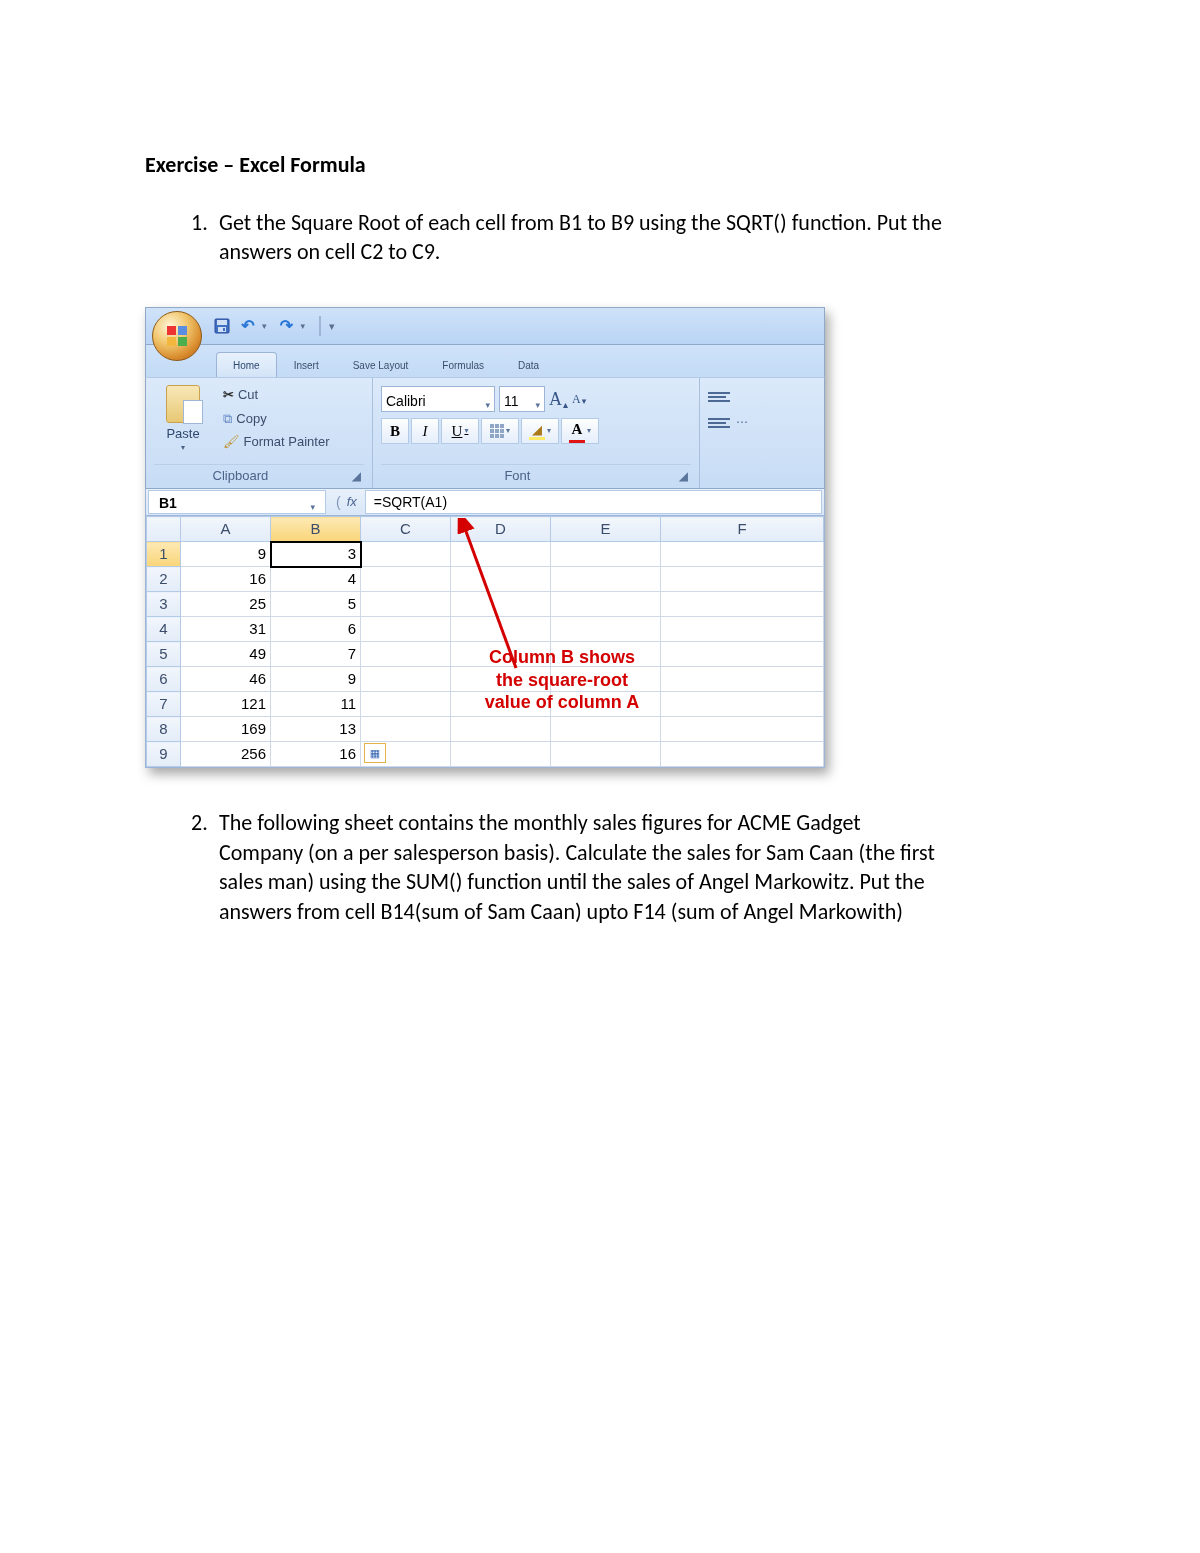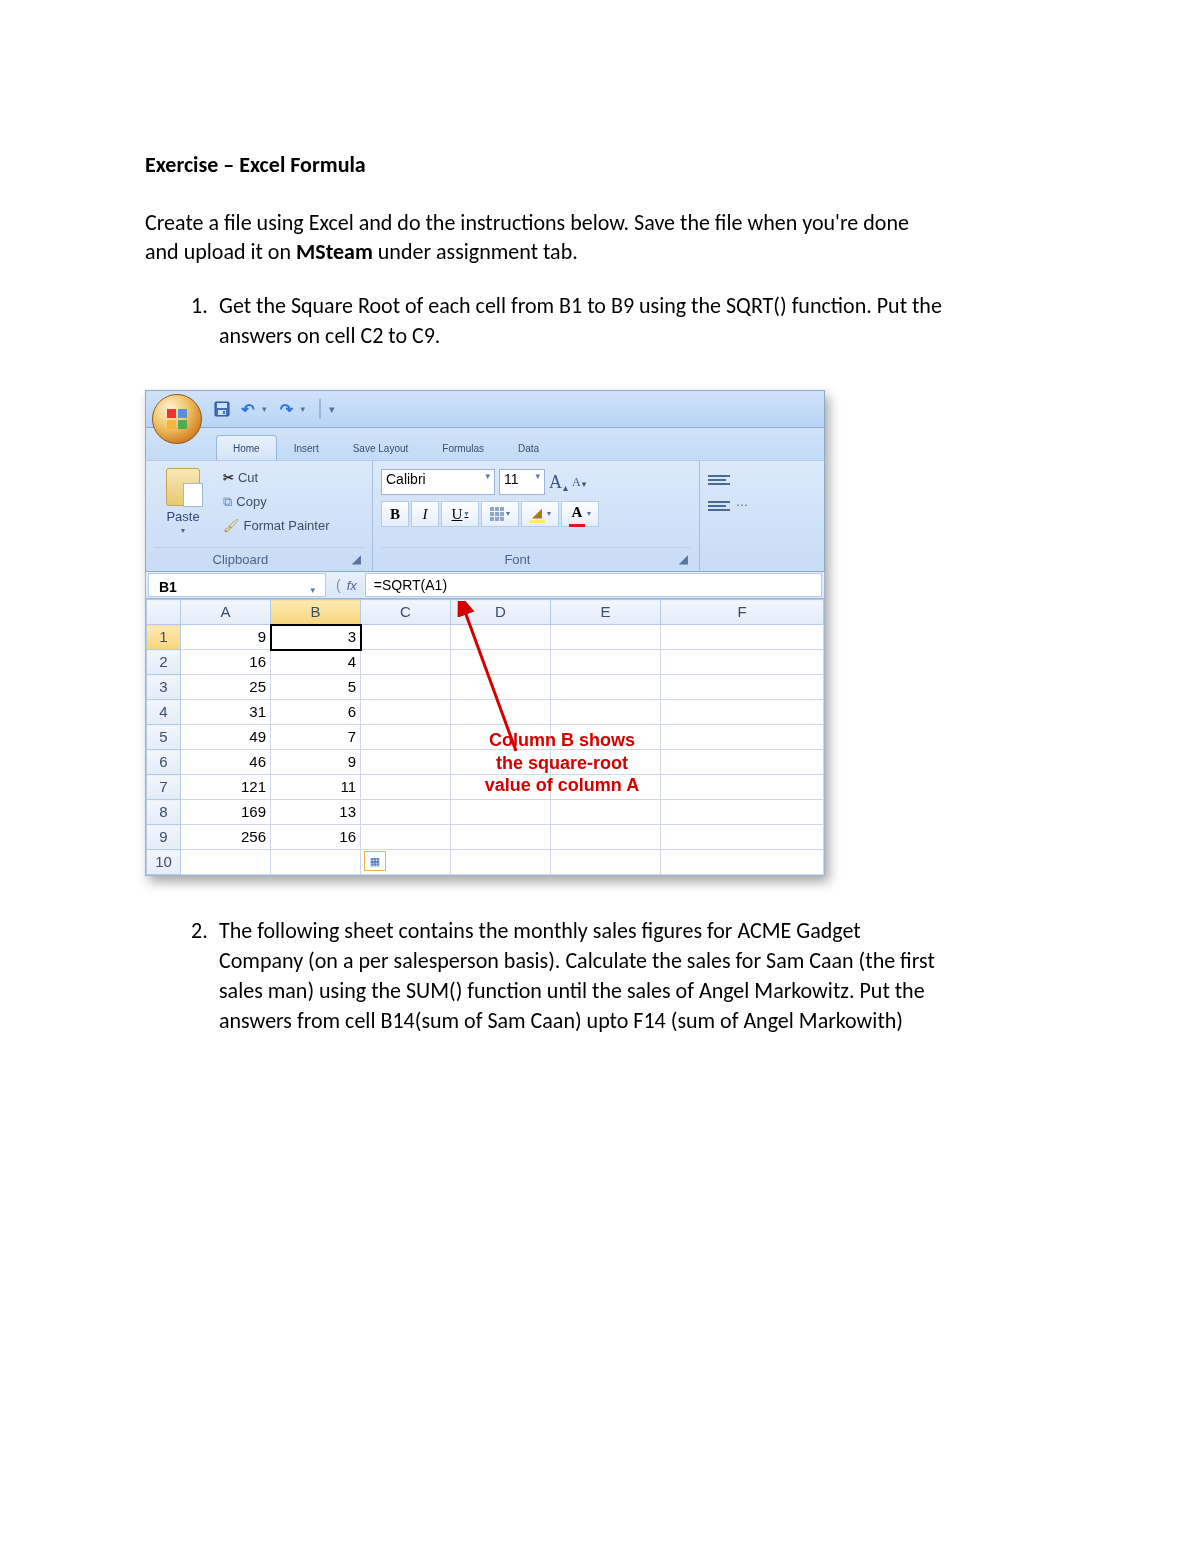--- a/index.html
+++ b/index.html
@@ -164,21 +164,21 @@
   .clip-small { display:flex;flex-direction:column;gap:2px;padding-top:2px; }
   .clip-small .row { display:flex;align-items:center;gap:4px;font-size:13px;color:#3b4d6b;padding:1px 4px;border:1px solid transparent;border-radius:2px;cursor:pointer;}
   .cut-ic{color:#333;font-weight:bold;}
   .copy-ic{color:#6b8ec7;}
   .brush-ic{color:#c0902a;}
 
   
   .font-body { display:flex;flex-direction:column;gap:6px;flex:1;padding-top:4px; }
   .font-row1 { display:flex;gap:4px;align-items:center; }
   .combo {
-    background:#fff;border:1px solid #9cb5d6;height:24px;display:flex;align-items:flex-start;
+    background:#fff;border:1px solid #9cb5d6;height:24px;display:flex;align-items:flex-end;
     font-size:14px;padding:0 4px;
   }
   .combo.name{width:104px;}
   .combo.size{width:36px;justify-content:center;}
   .combo .dd{margin-left:auto;font-size:9px;color:#5a749c;padding-left:4px;}
   .aa-big{font-family:"Times New Roman",serif;font-size:18px;color:#375686;display:flex;align-items:flex-end;gap:1px;}
   .aa-big .small{font-size:12px;}
   .font-row2 { display:flex;gap:2px;align-items:center; }
   .fbtn {
     width:26px;height:24px;border:1px solid #b4cbe7;background:linear-gradient(#fdfefe,#e5eefb);
@@ -266,23 +266,20 @@
   
 
 </style>
 </head>
 <body>
 
 <div class="page">
 
   <div class="title">Exercise – Excel Formula</div>
 
-  <div class="para">
-    <span>Create a file using Excel and do the instructions below. Save the file when you're done and upload it on </span><span class="bold">MSteam</span><span> under assignment tab.</span>
-  </div>
 
   <div class="list">
     <div class="list-item">
       <div class="list-num">1.</div>
       <div class="list-text">Get the Square Root of each cell from B1 to B9 using the SQRT() function. Put the answers on cell C2 to C9.</div>
     </div>
   </div>
 
   <div class="excel-wrap">
     <div class="excel">
@@ -546,29 +543,20 @@
           </tr>
           <tr>
             <th class="rowh">9</th>
             <td>256</td>
             <td>16</td>
             <td></td>
                 <td></td>
                 <td></td>
                 <td></td>
           </tr>
-          <tr>
-            <th class="rowh">10</th>
-            <td></td>
-            <td></td>
-            <td></td>
-                <td></td>
-                <td></td>
-                <td></td>
-          </tr>
         </tbody>
           </table>
 
         <div class="smart" style="left:218px;bottom:4px;">▦</div>
 
         <svg class="arrow-svg" style="left:310px;top:2px;" width="160" height="160">
           <defs>
             <marker id="ah" markerWidth="10" markerHeight="10" refX="2" refY="3" orient="auto">
               <path d="M0,0 L0,6 L8,3 z" fill="#d40000"></path>
             </marker>

